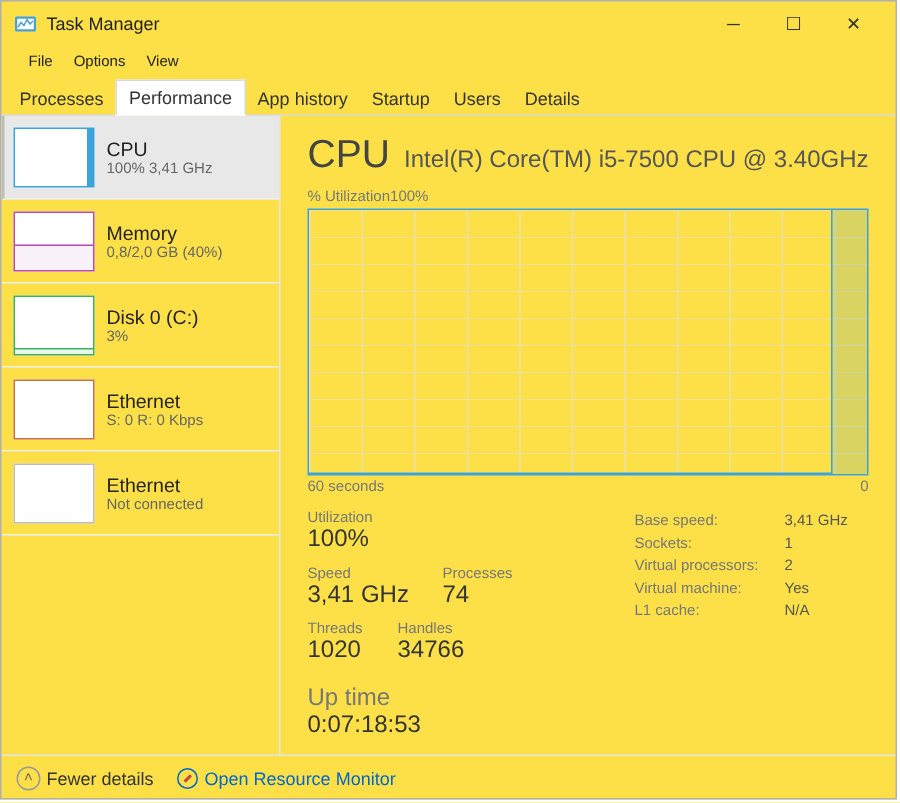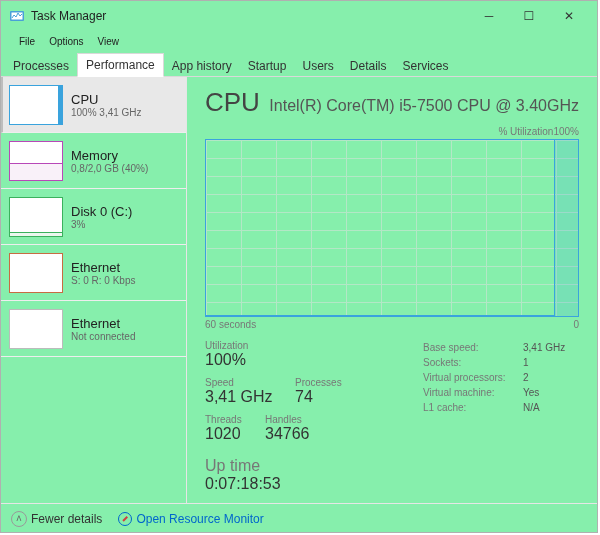--- a/index.html
+++ b/index.html
@@ -1,17 +1,17 @@
 <!DOCTYPE html>
 <html><head>
 <meta charset="utf-8">
 <style>
 * { box-sizing: border-box; margin: 0; padding: 0; font-family: "Segoe UI", Arial, sans-serif; }
 body { background: #fff; width: 600px; height: 535px; overflow: hidden; position: relative; }
-.window { border: 1px solid #b0b0b0; background: #86efac; width: 598px; height: 533px; position: relative; }
+.window { border: 1px solid #b0b0b0; background: #fde047; width: 598px; height: 533px; position: relative; }
 .titlebar { height: 30px; display: flex; align-items: center; padding: 0 8px; }
 .titlebar .app-icon { width: 16px; height: 16px; margin-right: 6px; display: inline-flex; align-items: center; }
 .titlebar .title { font-size: 12px; color: #222; flex: 1; }
 .win-controls { display: flex; }
 .win-btn { width: 40px; height: 30px; display: flex; align-items: center; justify-content: center; font-size: 12px; color: #333; }
 .menubar { height: 20px; display: flex; align-items: center; padding: 0 12px; gap: 2px; font-size: 10px; color: #222; }
 .menubar span { padding: 1px 6px; }
 .tabbar { height: 26px; display: flex; align-items: flex-end; padding: 0 4px; font-size: 12px; border-bottom: 1px solid #d9d9d9; }
 .tab { padding: 4px 8px; color: #333; position: relative; top: 1px; }
 .tab.active { border: 1px solid #d9d9d9; border-bottom: 1px solid #fff; background: #fff; }
@@ -28,21 +28,21 @@
 .side-thumb.disk::after { content:""; position:absolute; left:0; bottom:0; right:0; height:6%; border-top:1px solid #3bb15d; background:rgba(59,177,93,0.1); }
 .side-thumb.eth1 { border-color: #c86c42; }
 .side-thumb.eth2 { border-color: #bbb; }
 .side-text { display:flex; flex-direction:column; }
 .side-label { font-size: 13px; color: #222; }
 .side-sub { font-size: 10px; color: #666; }
 .main { flex: 1; padding: 10px 18px 6px 18px; position: relative; }
 .main-header { display: flex; align-items: baseline; justify-content: space-between; }
 .main-title { font-size: 26px; color: #444; font-weight: 400; }
 .cpu-name { font-size: 16px; color: #555; }
-.graph-labels { display: flex; justify-content: flex-end; font-size: 10px; color: #777; margin-top: 8px; }
+.graph-labels { display: flex; justify-content: flex-start; font-size: 10px; color: #777; margin-top: 8px; }
 .graph { border: 1px solid #3aa3dd; height: 178px; margin-top: 2px; position: relative; background: linear-gradient(to right, transparent, transparent); }
 .graph::before { content:""; position:absolute; inset:0; background-image:
   linear-gradient(to right, #e0e0e0 1px, transparent 1px),
   linear-gradient(to bottom, #e0e0e0 1px, transparent 1px);
   background-size: 35px 18px; opacity:0.5; }
 .graph .spike { position:absolute; right:0; top:0; bottom:0; width:24px; background:rgba(58,163,221,0.18); border-left:1px solid #3aa3dd; }
 .graph .flat { position:absolute; left:0; right:24px; bottom:0; height:1px; background:#3aa3dd; }
 .graph-bottom { display:flex; justify-content:space-between; font-size:10px; color:#777; margin-top:2px;align-items:flex-end; }
 .stats { display:flex; margin-top:10px; gap: 12px; }
 .stat-col { display:flex; flex-direction:column; gap:8px; }
@@ -92,21 +92,20 @@
     <span>View</span>
   </div>
 
   <div class="tabbar">
     <div class="tab">Processes</div>
     <div class="tab active">Performance</div>
     <div class="tab">App history</div>
     <div class="tab">Startup</div>
     <div class="tab">Users</div>
     <div class="tab">Details</div>
-    <div class="tab">Services</div>
   </div>
 
   <div class="content">
     <div class="sidebar">
       <div class="side-item selected">
         <div class="side-thumb cpu"></div>
         <div class="side-text">
           <span class="side-label">CPU</span>
           <span class="side-sub">100% 3,41 GHz</span>
         </div>

